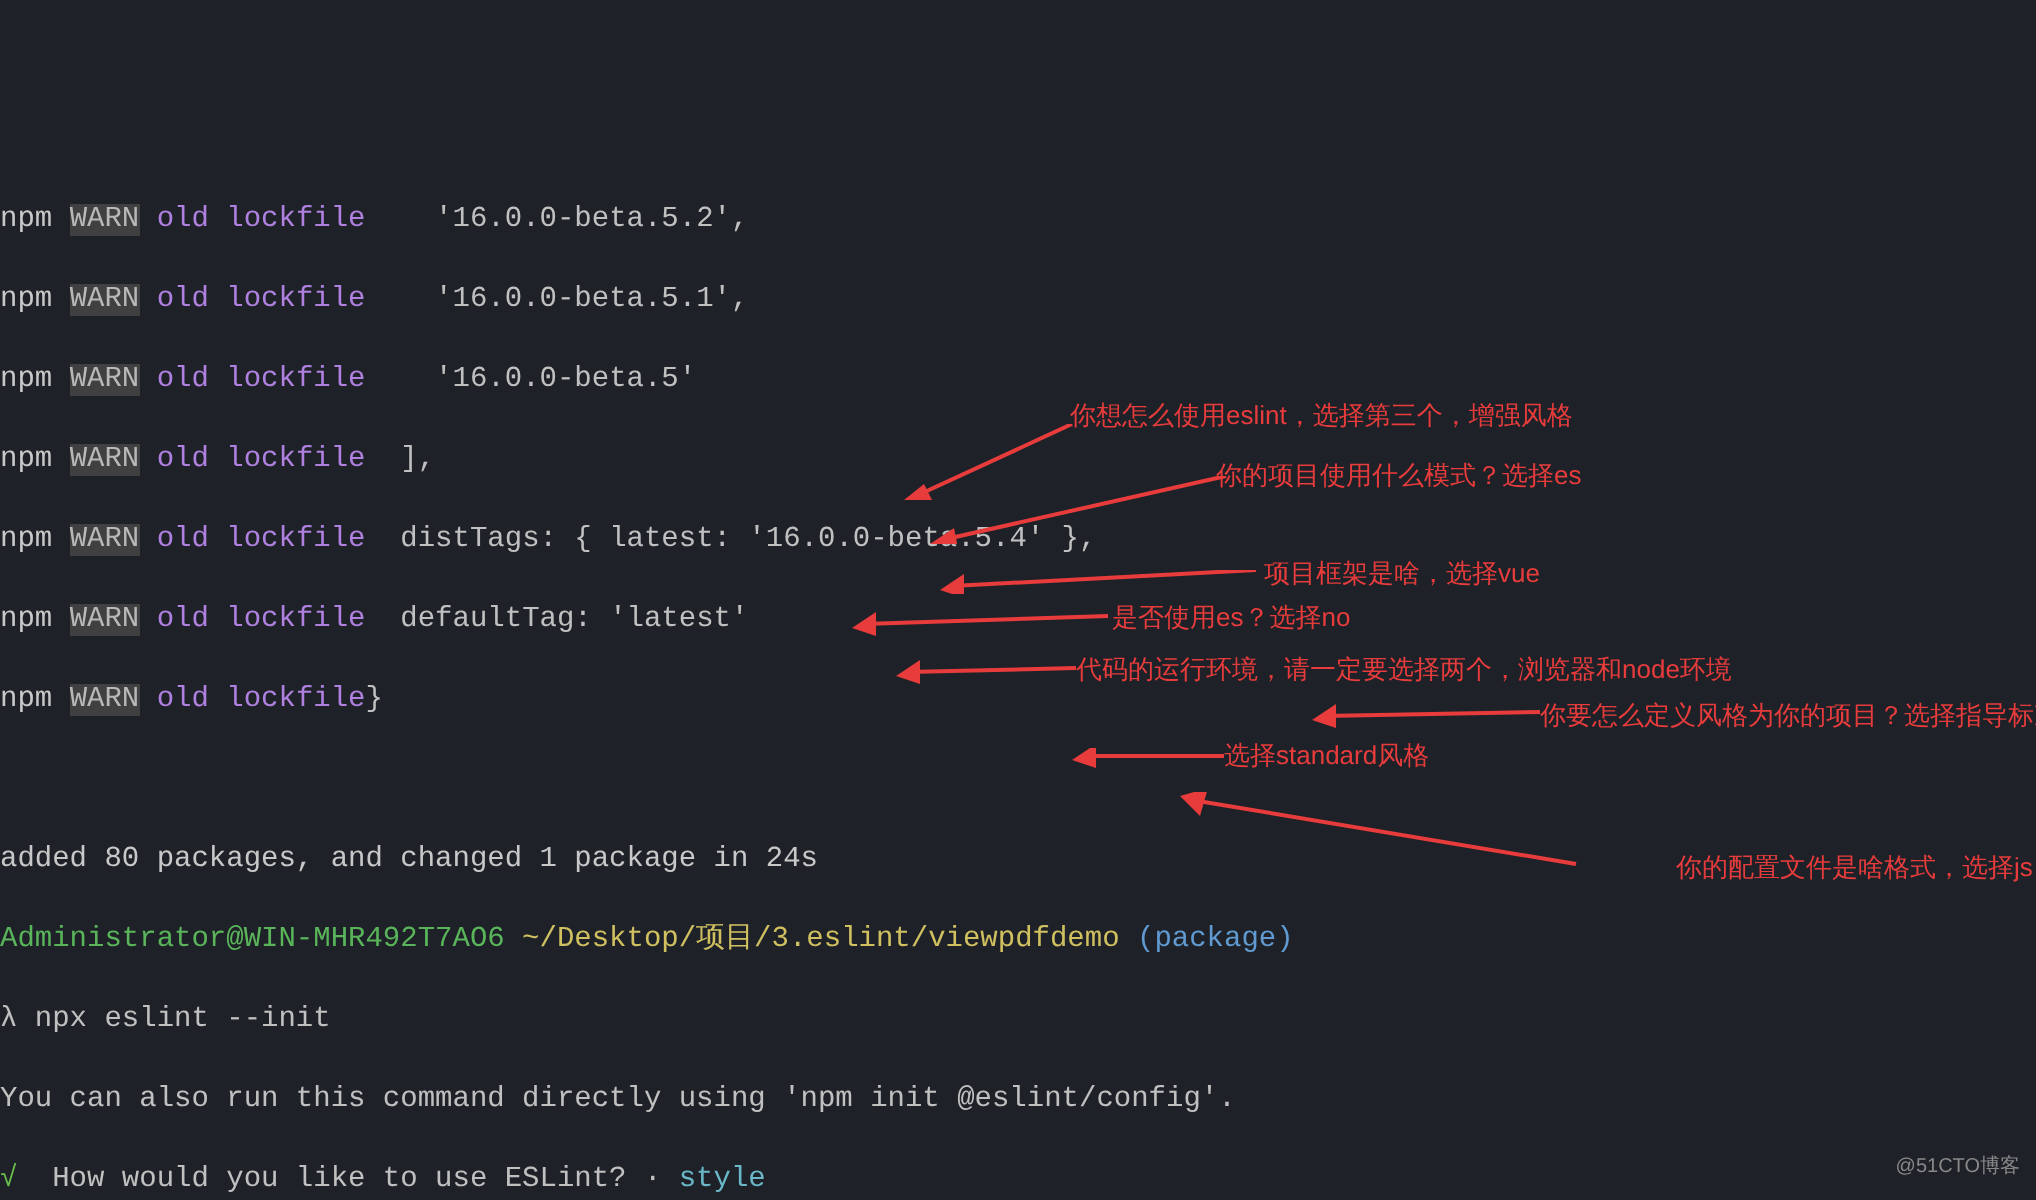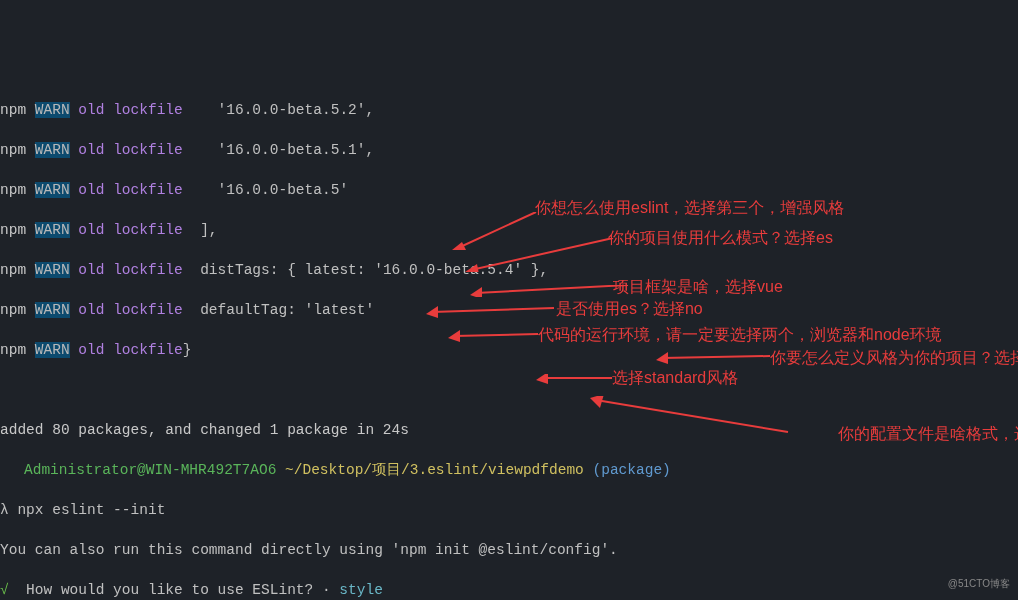--- a/index.html
+++ b/index.html
@@ -9,34 +9,34 @@
     font-family: Consolas, "Courier New", monospace;
     font-size: 14.5px;
     line-height: 20px;
     width: 1018px;
     height: 600px;
     overflow: hidden;
     position: relative;
     white-space: pre;
   }
   .line { display: block; }
-  .black { color: #b8b8b8; background:#0c4a6e; }
+  .black { color: #b8b8b8; background:#404040; }
   .purple { color: #b080e0; }
   .gray { color: #c0c0c0; }
   .added { color: #c8c8c8; }
-  .user { color: #5ab55a; padding-left: 24px; }
+  .user { color: #5ab55a; }
   .path { color: #d0c060; }
   .branch { color: #609ad0; }
   .cyan { color: #6ab7c7; }
   .check { color: #6abf4b; }
   .annot {
     position: absolute;
     color: #e83c3c;
     font-family: "Microsoft YaHei", SimSun, sans-serif;
-    font-size: 16px;
+    font-size: 13px;
     white-space: nowrap;
     pointer-events: none;
   }
   .arrow { position:absolute; pointer-events:none; }
   .watermark {
     position: absolute;
     right: 8px;
     bottom: 6px;
     color: #888;
     font-size: 10px;
@@ -77,21 +77,21 @@
 
 
 
 
 
 </div>
 
 
 <div class="annot" style="left:535px; top:198px;">你想怎么使用eslint，选择第三个，增强风格</div>
 <div class="annot" style="left:608px; top:228px;">你的项目使用什么模式？选择es</div>
-<div class="annot" style="left:613px; top:277px;">项目框架是啥，选择vue</div>
+<div class="annot" style="left:632px; top:277px;">项目框架是啥，选择vue</div>
 <div class="annot" style="left:556px; top:299px;">是否使用es？选择no</div>
 <div class="annot" style="left:538px; top:325px;">代码的运行环境，请一定要选择两个，浏览器和node环境</div>
 <div class="annot" style="left:770px; top:348px;">你要怎么定义风格为你的项目？选择指导标准</div>
 <div class="annot" style="left:612px; top:368px;">选择standard风格</div>
 <div class="annot" style="left:790px; top:424px;margin-left:48px;">你的配置文件是啥格式，选择js</div>
 
 
 <svg class="arrow" style="left:452px; top:212px; width:86px; height:38px;">
     <line x1="84" y1="0" x2="6" y2="36" stroke="#e83c3c" stroke-width="2"></line>
     <polygon points="0,38 10,30 14,38" fill="#e83c3c"></polygon>

